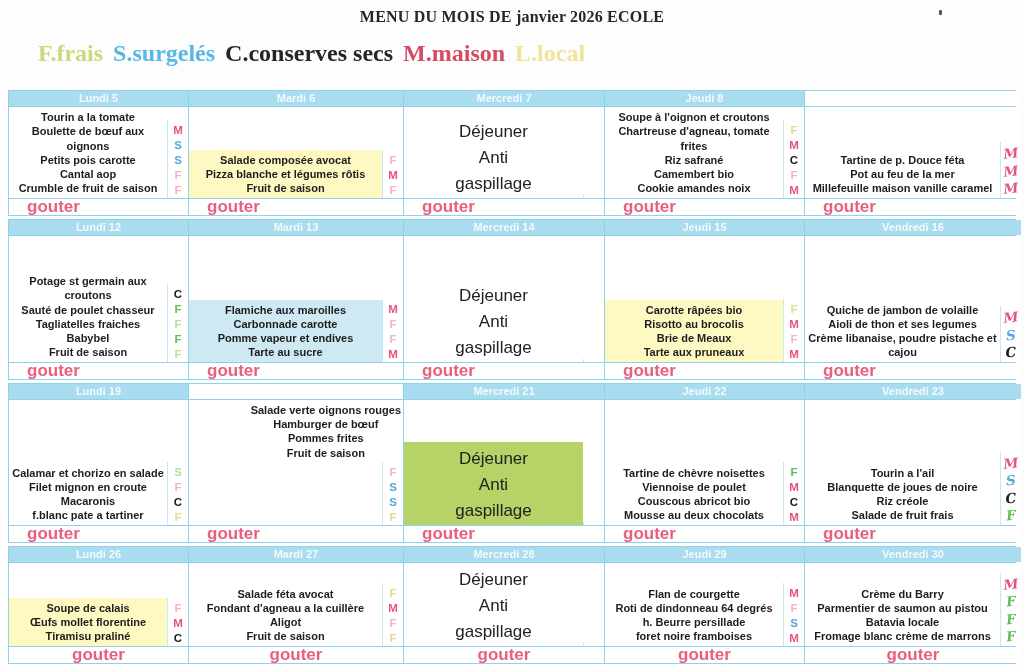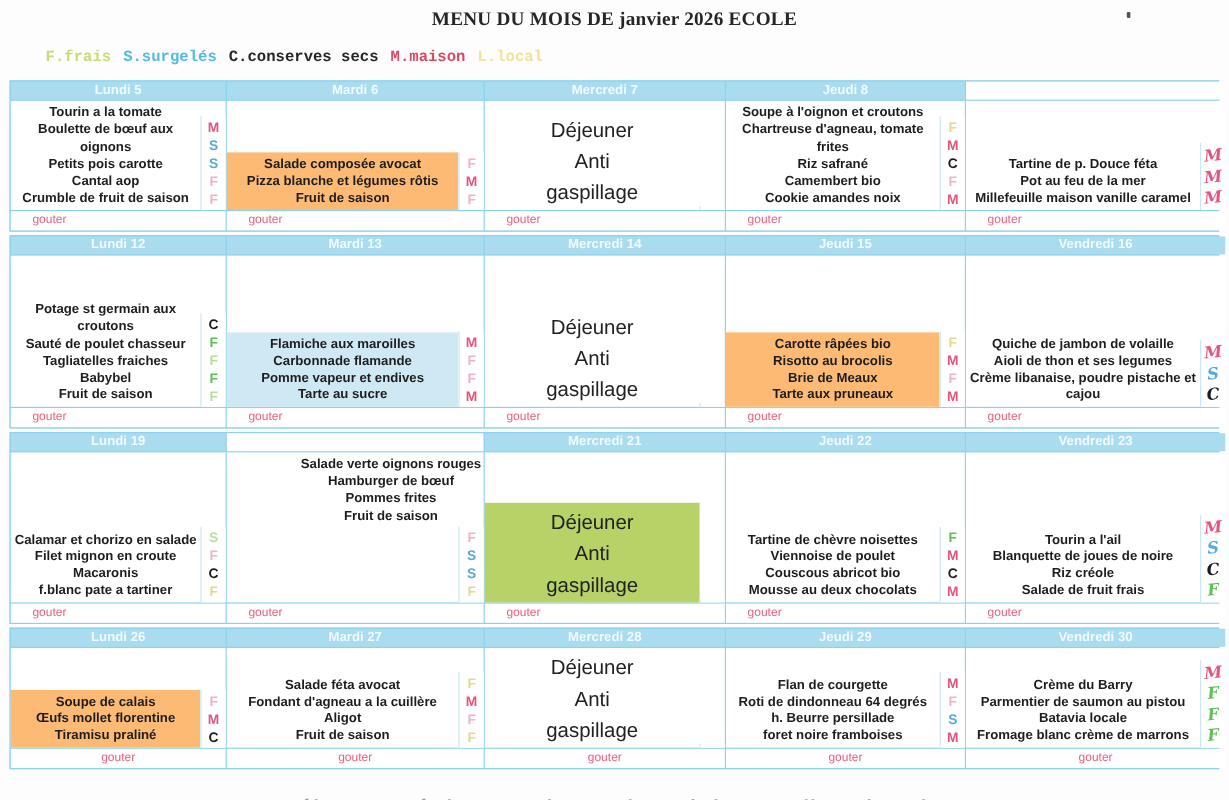--- a/index.html
+++ b/index.html
@@ -7,59 +7,59 @@
     width:1024px;height:667px;position:relative;overflow:hidden;
     font-family:"Liberation Sans",sans-serif;color:#1f1f1f;
     background:#fdfdfd;
   }
   .page-title{
     text-align:center;margin:8px 0 4px 0;
     font-family:"Liberation Serif",serif;font-weight:bold;font-size:16px;color:#262626;
     letter-spacing:.2px;
   }
   .legend{
-    margin:14px 0 12px 38px;
-    font-family:Liberation Mono, monospace;font-weight:bold;font-size:13px;
+    margin:14px 0 23px 38px;
+    font-family:Liberation Serif, serif;font-weight:bold;font-size:24px;
   }
   .legend span{margin-right:10px;}
   .menu-table{width:1008px;margin:0 auto 0 8px;}
   .week{
     display:grid;grid-template-columns:179px 214px 200px 199px 216px;
     gap:1px;background:#8ed2ec;border:1px solid #8ed2ec;margin-bottom:3px;
   }
   .hcell{
     background:#a9dcee;height:15px;line-height:15px;text-align:center;
     font-size:11px;font-weight:bold;color:rgba(255,255,255,.85);
     overflow:hidden;white-space:nowrap;
   }
   .hcell.blank{background:#ffffff;}
   .dcell{background:#ffffff;display:flex;align-items:flex-end;}
   .menu{
     flex:1;text-align:center;padding:3px 2px 2px 2px;
     font-size:11px;font-weight:bold;line-height:1.3;color:#1d1d1d;
   }
-  .menu.bg-green{background:#fdba74;}
+  .menu.bg-green{background:#fef9c3;}
   .menu.bg-lightblue{background:#cfe9f4;}
   .codes{
     width:20px;border-left:1px solid #c9e8f5;text-align:center;
     padding-top:3px;font-size:11.5px;font-weight:bold;line-height:1.3;
     background:#ffffff;
   }
   .codes .hw{
     font-family:"DejaVu Serif",serif;font-style:italic;font-size:13.5px;
     display:block;transform:rotate(-6deg);
   }
   .special{
     flex:1;text-align:center;padding-top:4px;
     font-size:17px;font-weight:normal;line-height:1.55;color:#222;
   }
   .special.bg-green{background:#b7d266;}
   .gcell{
     background:#ffffff;height:16px;line-height:15px;
-    font-size:10px;color:#e8607e;padding-left:18px;
+    font-size:17px;color:#e8607e;padding-left:18px;font-weight:bold;
   }
   .gcell.center{padding-left:0;text-align:center;}
   .footer{
     margin-top:21px;text-align:center;
     font-size:24px;color:#68a8dc;letter-spacing:.3px;
   }
   .dot-mark{position:absolute;top:10px;right:82px;width:3px;height:5px;background:#555;border-radius:1px;}
 </style>
 </head>
 <body>
@@ -164,21 +164,21 @@
           <div style="color: rgb(28, 28, 28); display: block;">C</div>
           <div style="color: rgb(95, 191, 85); display: block;">F</div>
           <div style="color: rgb(185, 223, 158); display: block;">F</div>
           <div style="color: rgb(95, 191, 85); display: block;">F</div>
           <div style="color: rgb(185, 223, 158); display: block;">F</div>
         </div>
       </div>
       <div class="dcell" style="min-height: 126px;">
         <div class="menu bg-lightblue">
           <div>Flamiche aux maroilles</div>
-          <div>Carbonnade flamande</div>
+          <div>Carbonnade carotte</div>
           <div>Pomme vapeur et endives</div>
           <div>Tarte au sucre</div>
         </div>
         <div class="codes">
           <div style="color: rgb(228, 85, 126); display: block;">M</div>
           <div style="color: rgb(242, 179, 197); display: block;">F</div>
           <div style="color: rgb(242, 179, 197); display: block;">F</div>
           <div style="color: rgb(228, 85, 126); display: block;">M</div>
         </div>
       </div>

